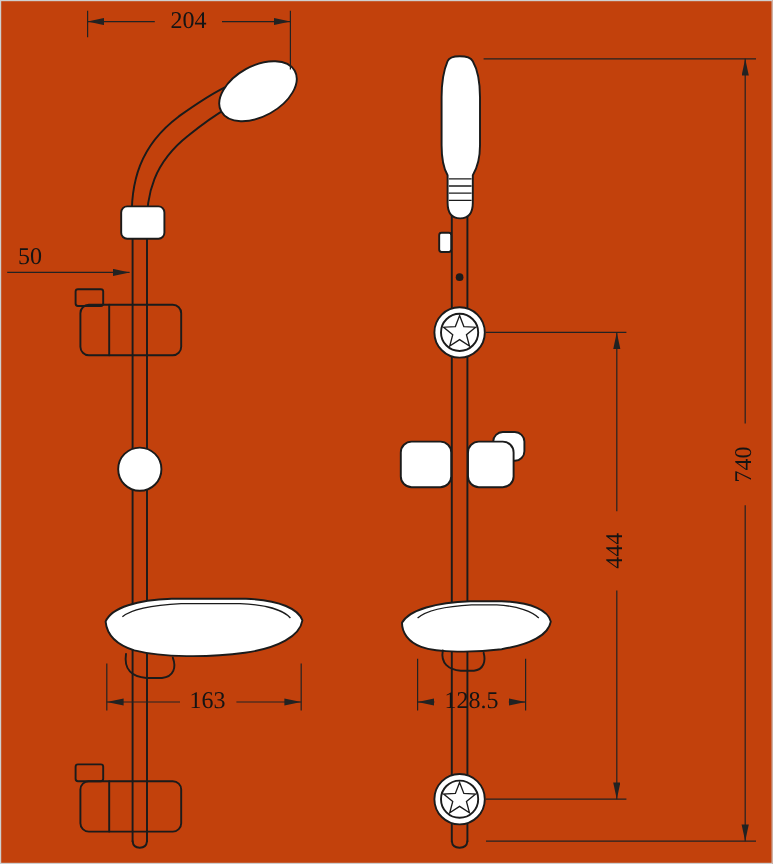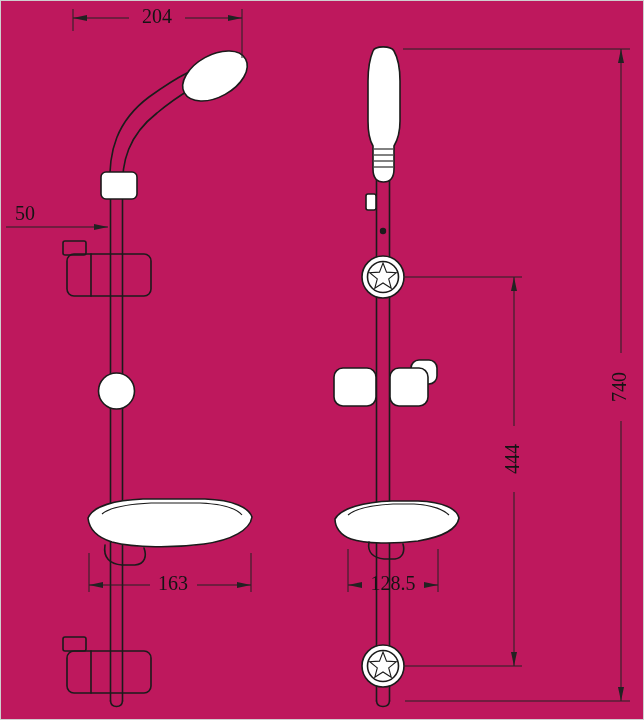--- a/index.html
+++ b/index.html
@@ -1,18 +1,18 @@
 <!DOCTYPE html>
 <html><head>
 <meta charset="utf-8">
 <style>
   html,body { margin:0; padding:0; background:#f3f3f3; }
   .frame {
     width:644px; height:720px; box-sizing:border-box;
-    background:#be185d; border:1px solid #cfcfcf;
+    background:#c2410c; border:1px solid #cfcfcf;
     position:relative; overflow:hidden;
     font-family:"Liberation Sans", sans-serif;
   }
   svg { display:block; }
   .ol  { stroke:#1b1b1b; stroke-width:1.6; fill:none; stroke-linecap:round; stroke-linejoin:round; }
   .ow  { stroke:#1b1b1b; stroke-width:1.6; fill:#ffffff; stroke-linecap:round; stroke-linejoin:round; }
   .thin{ stroke:#1b1b1b; stroke-width:1.1; fill:none; }
   .dim { stroke:#222222; stroke-width:1; fill:none; }
   .dimtext {
     font-family:"Liberation Serif","DejaVu Serif",serif;

